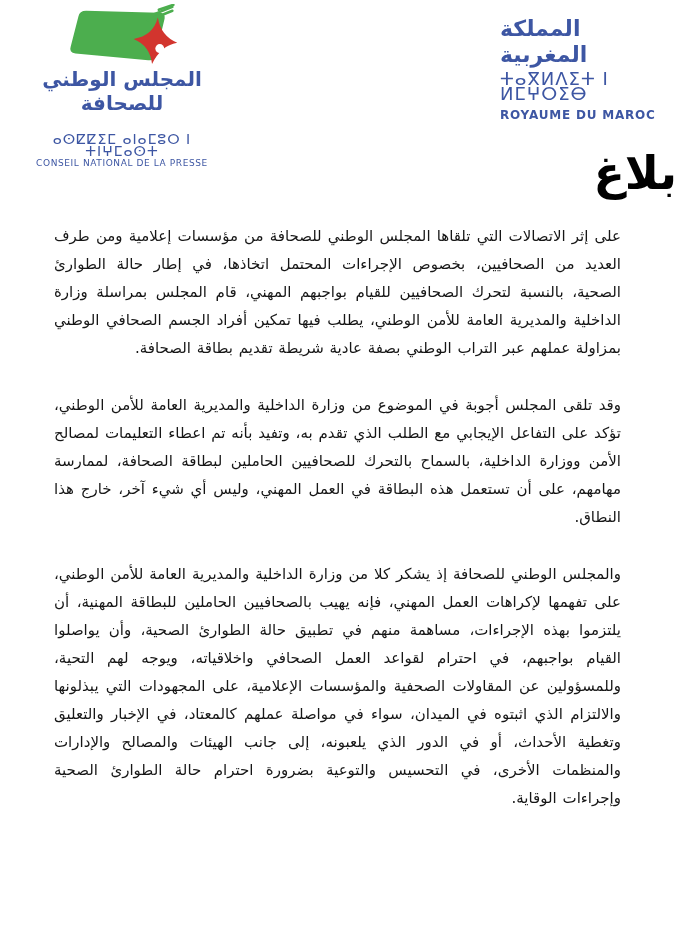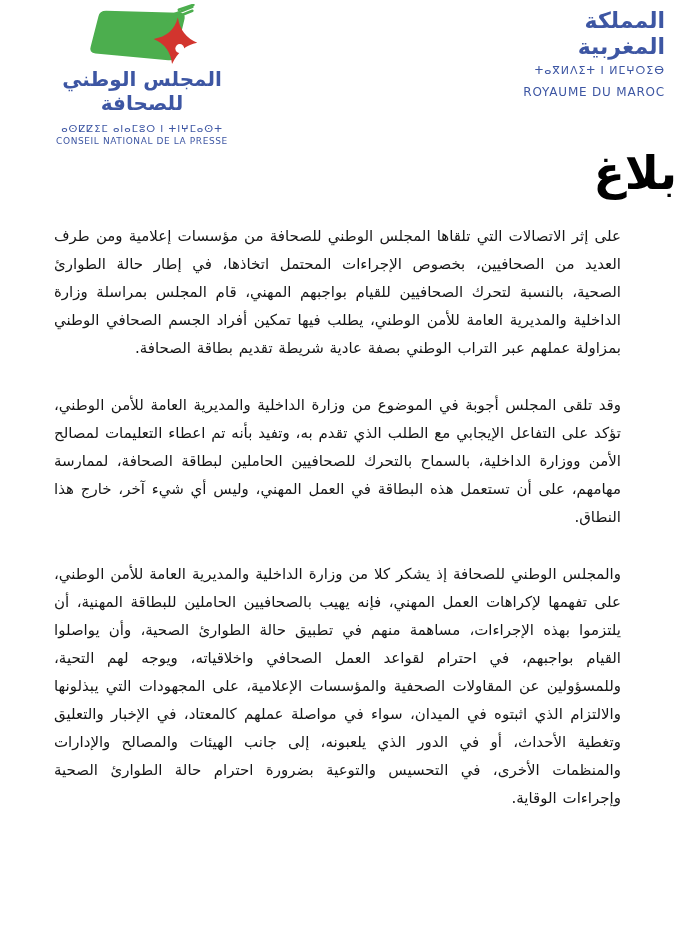--- a/index.html
+++ b/index.html
@@ -15,41 +15,41 @@
     width:677px;height:925px;margin:0 auto;position:relative;
     background:var(--page-bg);
     font-family:"DejaVu Sans", sans-serif;
     overflow:hidden;
   }
   .page{position:relative;width:677px;height:925px;background:var(--page-bg);}
 
   
   .header{position:relative;height:126px;}
   .cnp-block{
-    position:absolute;left:48px;top:4px;width:188px;
+    position:absolute;left:28px;top:4px;width:188px;
     text-align:center;color:var(--brand-blue);
   }
   .cnp-logo{display:block;margin:0 auto;width:122px;height:62px;}
   .cnp-logo .green-shape{fill:var(--logo-green);}
   .cnp-logo .green-line{stroke:var(--logo-green);stroke-width:2.6;stroke-linecap:round;fill:none;}
   .cnp-logo .red-star{fill:var(--logo-red);}
   .cnp-ar{
     font-size:20px;font-weight:bold;line-height:24px;margin-top:1px;
     direction:rtl;letter-spacing:-0.5px;
   }
-  .cnp-tif{font-size:10px;line-height:12px;margin-top:8px;letter-spacing:1px;}
+  .cnp-tif{font-size:14px;line-height:12px;margin-top:18px;letter-spacing:1px;}
   .cnp-fr{font-size:9px;line-height:11px;margin-top:1px;font-weight:normal;letter-spacing:0.6px;}
 
   .kingdom-block{
-    position:absolute;right:12px;top:8px;width:165px;
-    text-align:right;color:var(--brand-blue);
+    position:absolute;right:12px;top:16px;width:165px;
+    text-align:left;color:var(--brand-blue);
   }
   .kg-ar{font-size:22px;font-weight:bold;line-height:26px;direction:rtl;}
-  .kg-tif{font-size:11px;line-height:15px;margin-top:3px;letter-spacing:1px;}
-  .kg-fr{font-size:12px;line-height:14px;margin-top:7px;letter-spacing:0.8px;}
+  .kg-tif{font-size:18px;line-height:15px;margin-top:3px;letter-spacing:1px;}
+  .kg-fr{font-size:12px;line-height:14px;margin-top:7px;letter-spacing:0.8px;font-weight:bold;}
 
   
   .title{
     margin-top:18px;
     text-align:right;
     font-size:46px;line-height:58px;
     font-weight:600;
     color:#000;
     direction:rtl;
   }

